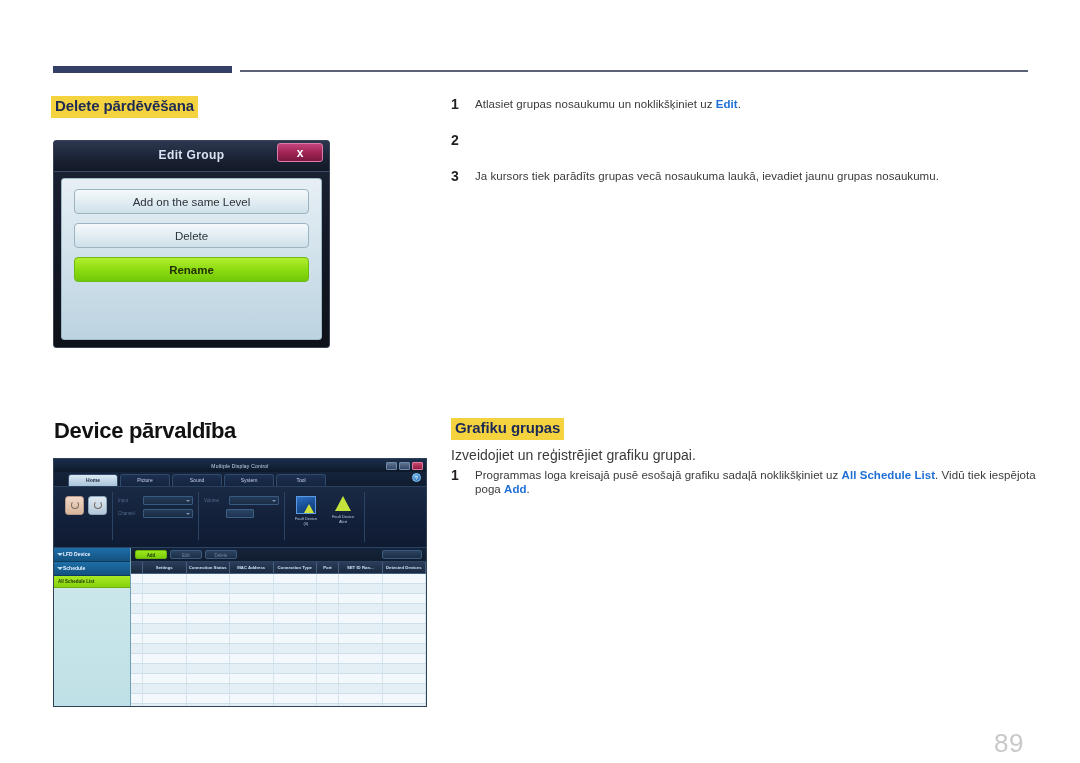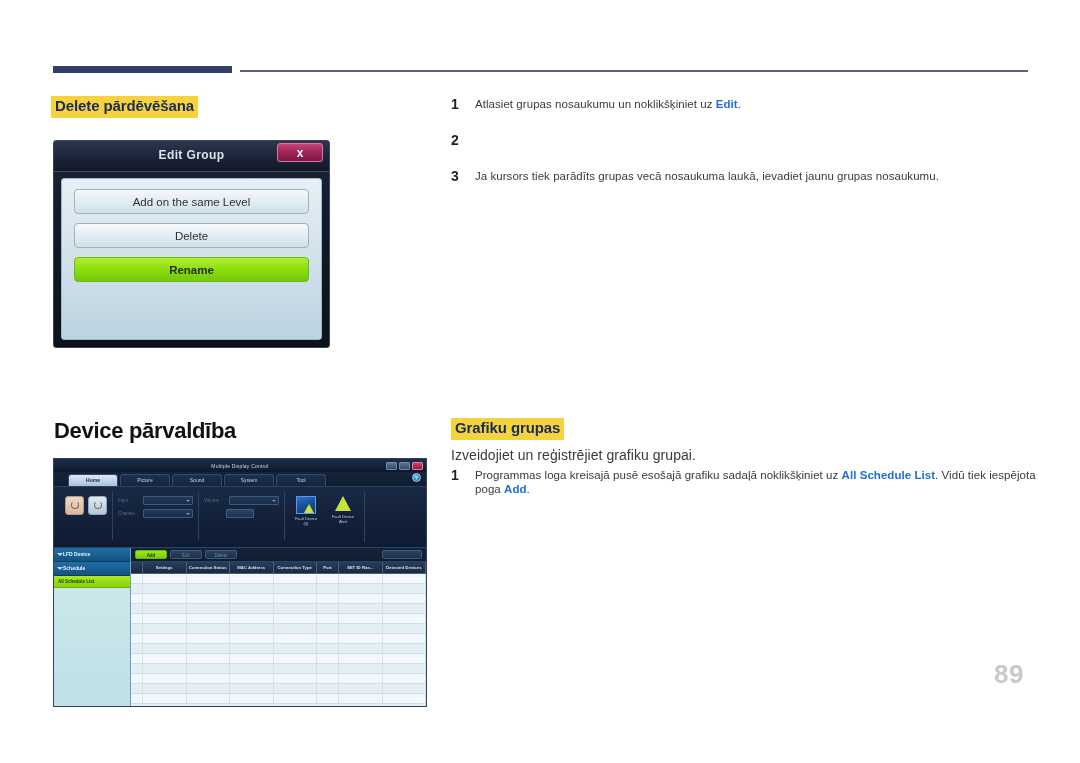--- a/index.html
+++ b/index.html
@@ -501,24 +501,24 @@
     border-right: 1px solid #d4e3ec;
     box-sizing: border-box;
   }
   .tcell.narrow { flex: 0 0 12px; }
   .tcell.port { flex: 0 0 22px; }
 
   
   .page-num {
     position: absolute;
     right: 56px;
-    top: 659px;
+    top: 728px;
     font-size: 26px;
     color: #c9c9c9;
-    font-weight: bold;
+    font-weight: normal;
     letter-spacing: 0.5px;
   }
 </style>
 </head>
 <body>
 
 <div class="hdr-bar"></div>
 <div class="hdr-line"></div>
 
 <div class="hl-heading" id="heading-rename">Delete pārdēvēšana</div>

